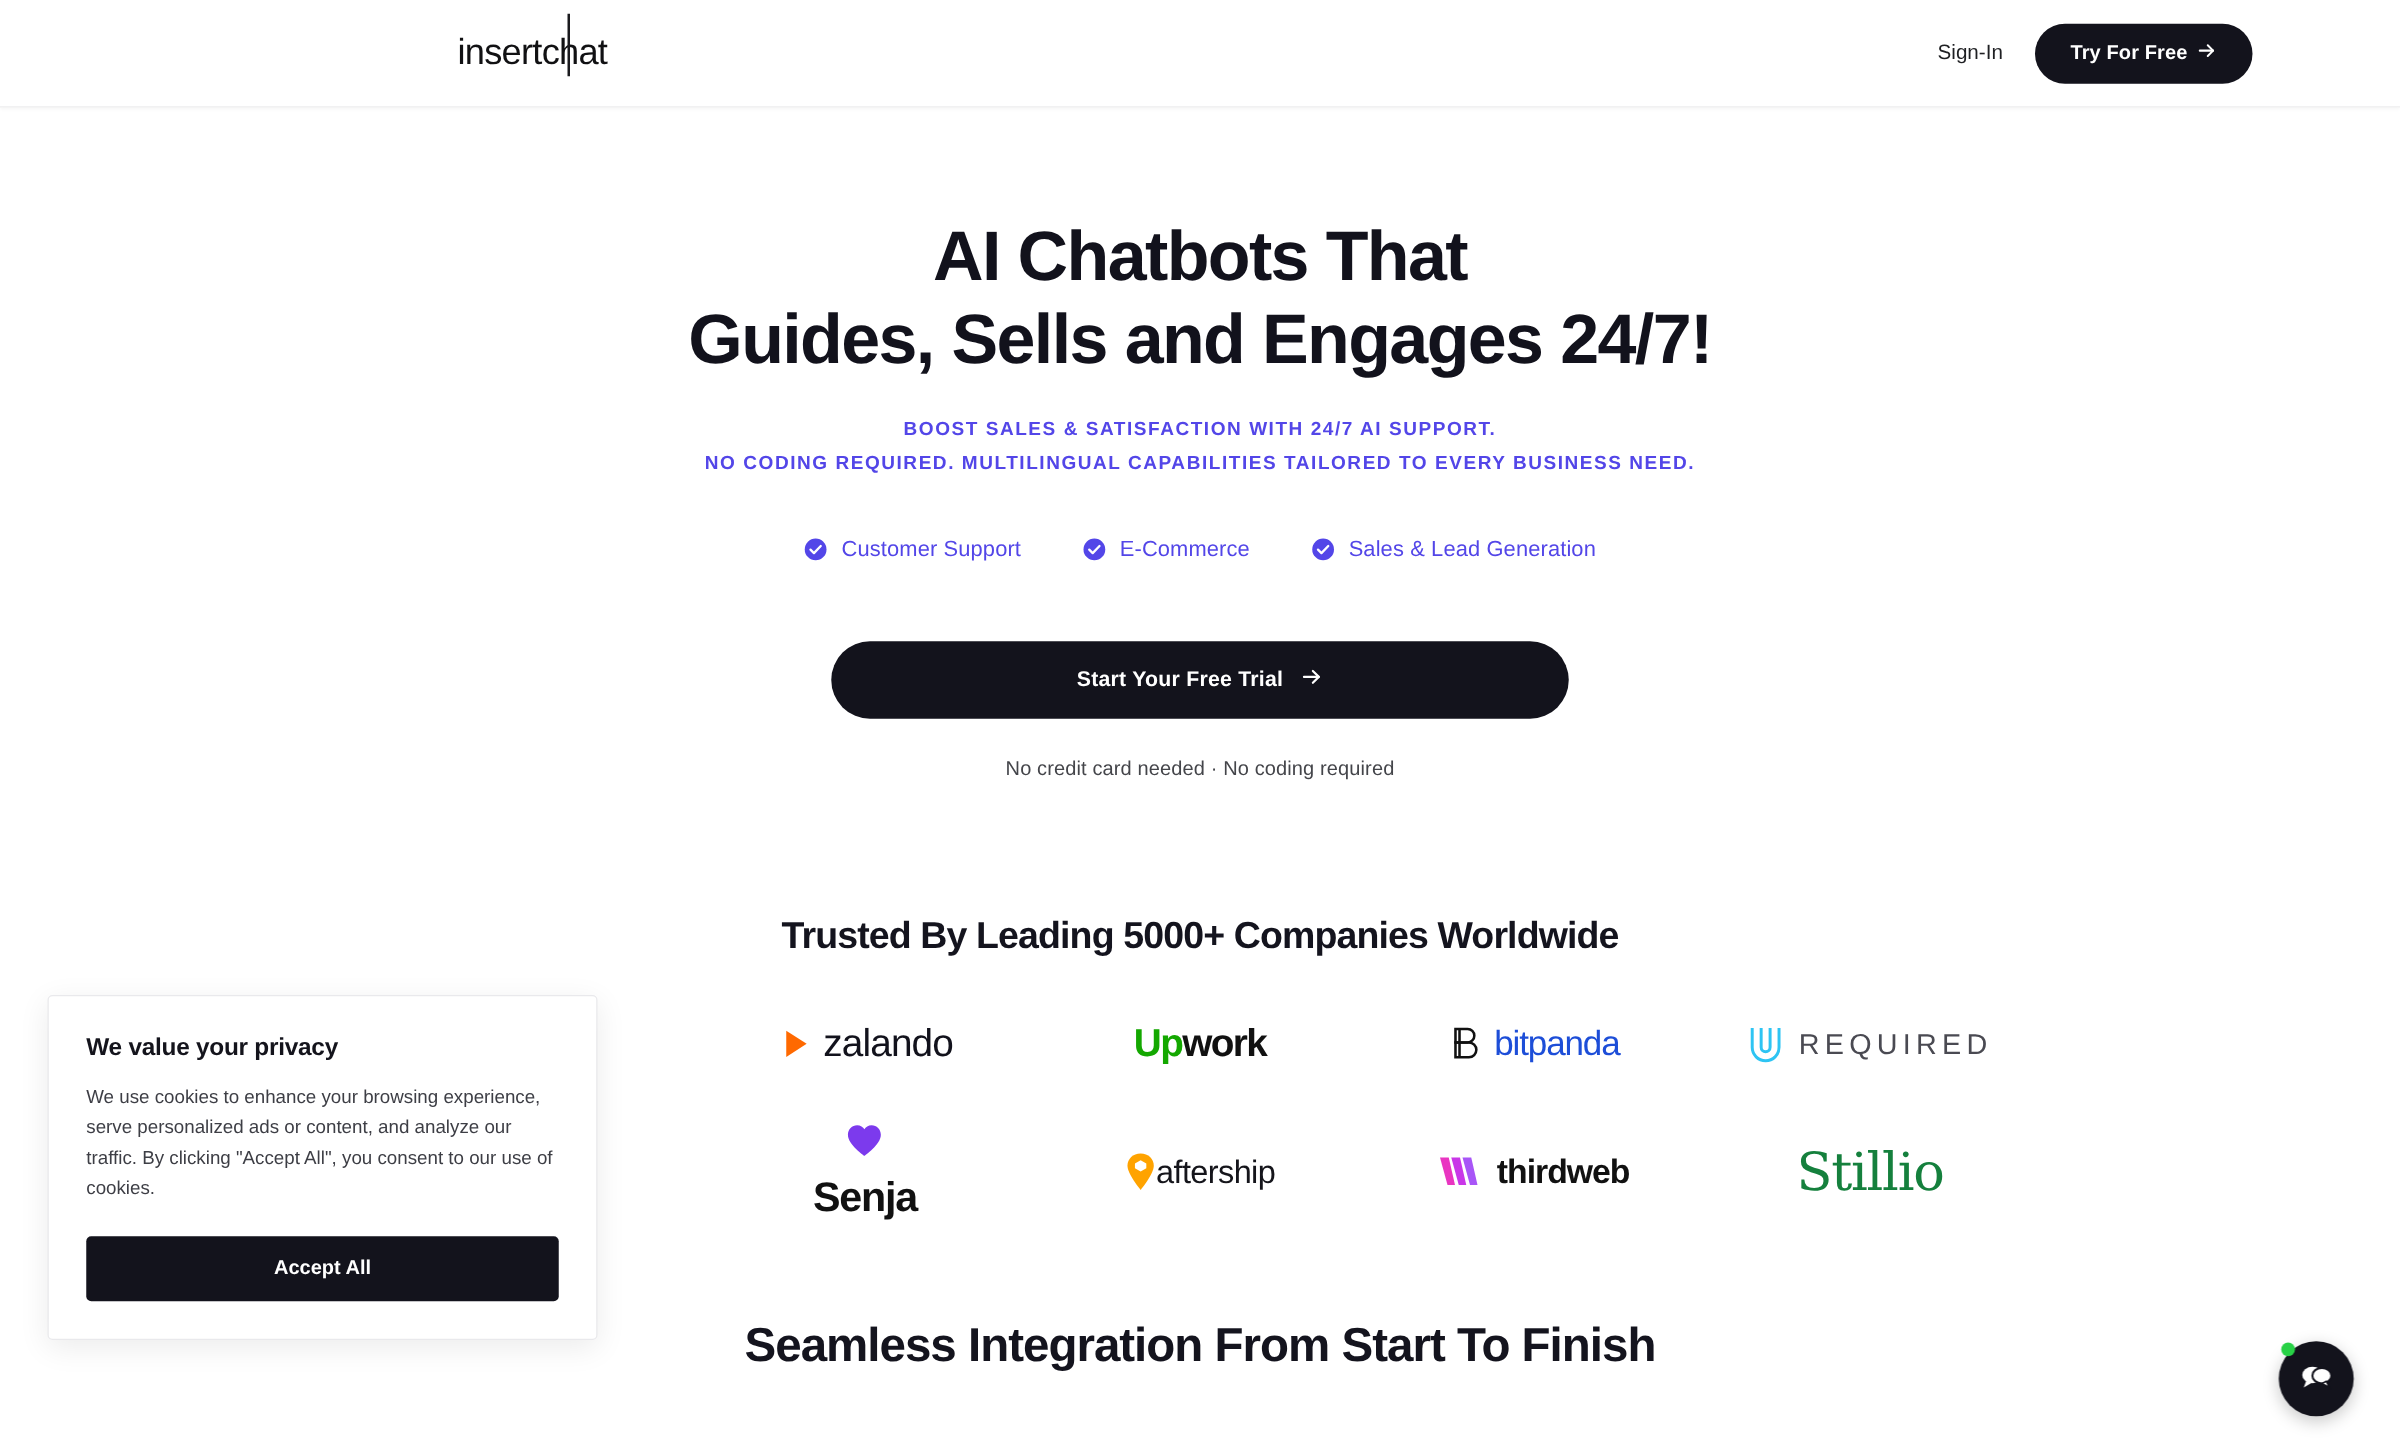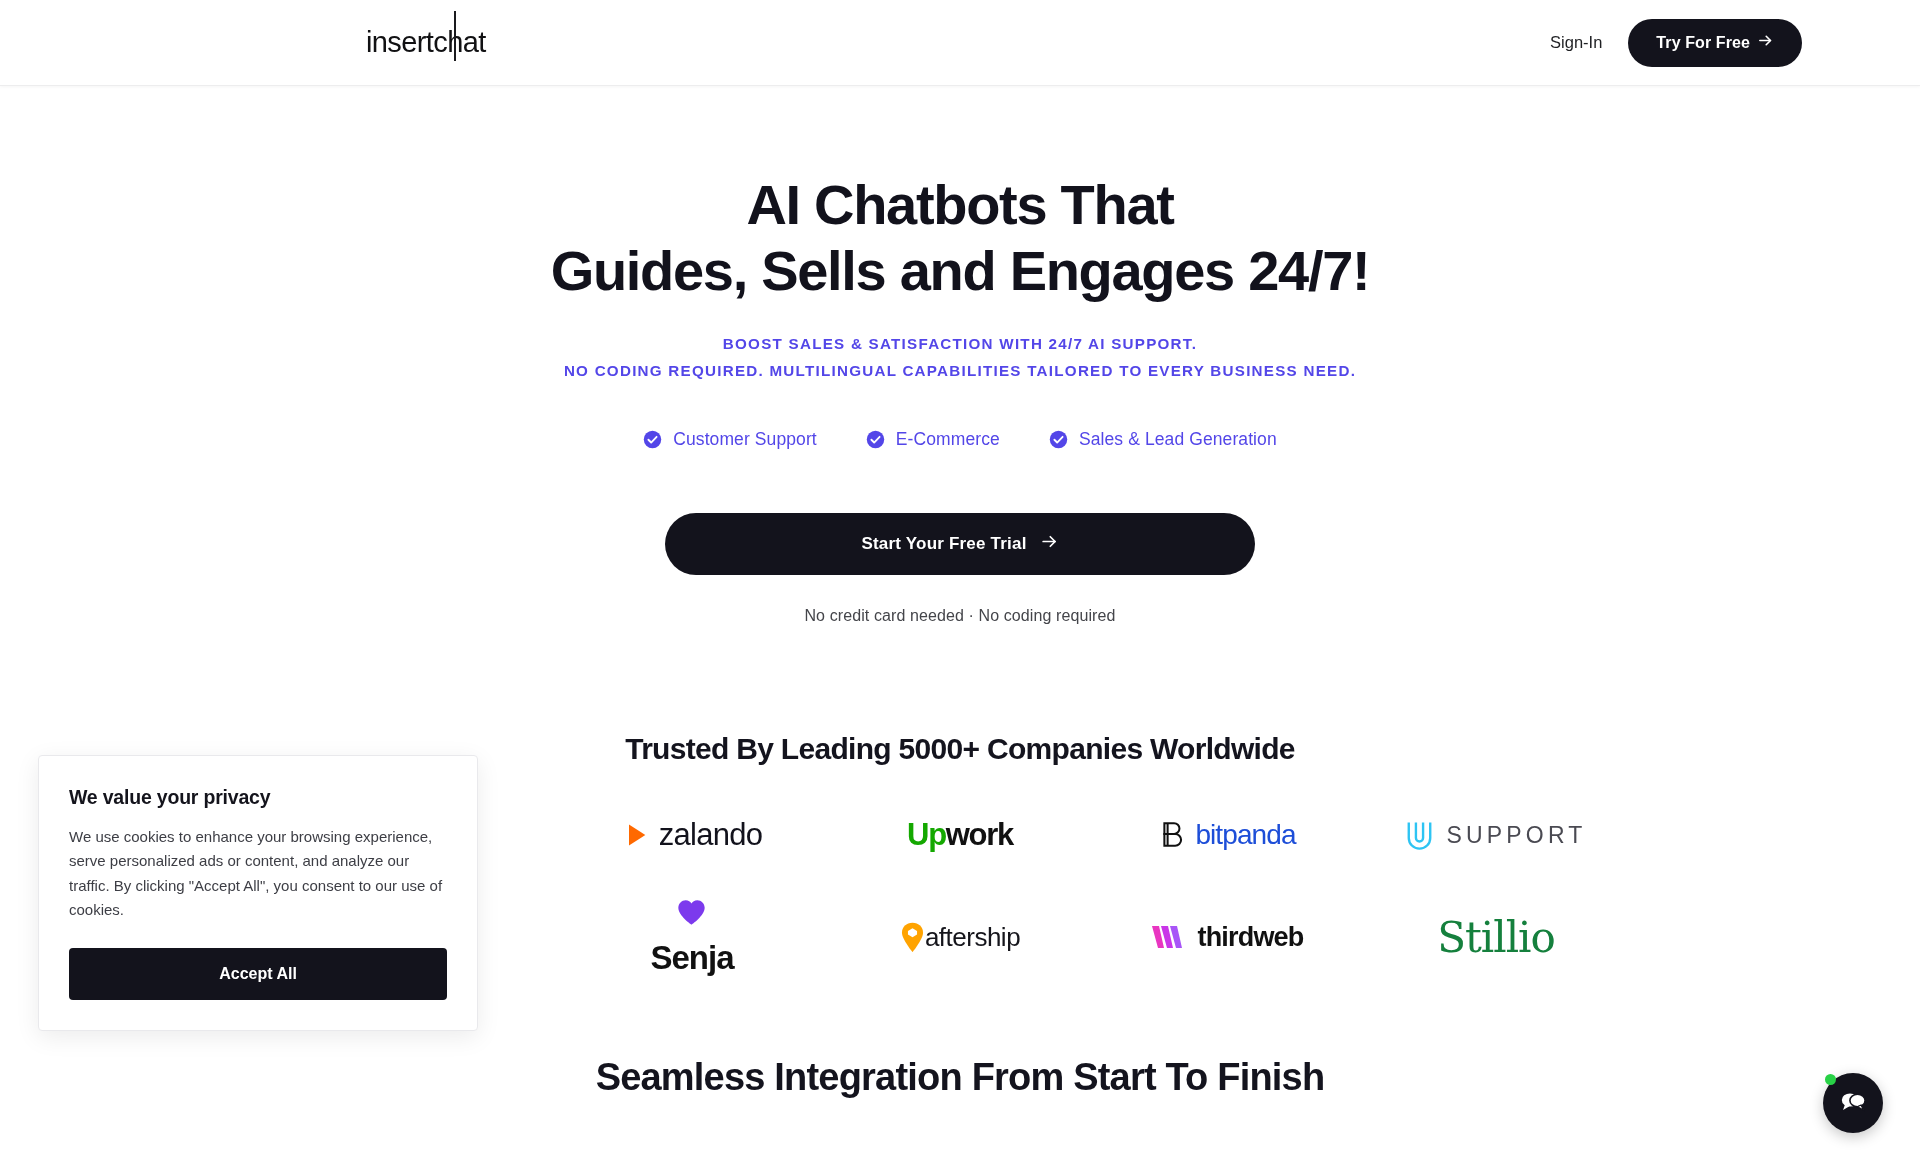--- a/index.html
+++ b/index.html
@@ -225,21 +225,21 @@
     font-size: 38px;
     font-weight: 700;
     letter-spacing: -0.8px;
     color: #14141e;
   }
 
   
   .cookie {
     position: fixed;
     left: 38px;
-    top: 755px;
+    top: 796px;
     width: 440px;
     background: #ffffff;
     border: 1px solid #e9e9ec;
     border-radius: 4px;
     box-shadow: 0 6px 24px rgba(0,0,0,0.08);
     padding: 30px 30px 30px;
     z-index: 60;
   }
   .cookie-title { font-size: 19.5px; font-weight: 700; color: #14141c; letter-spacing: -0.2px; }
   .cookie-body { margin-top: 16px; font-size: 15px; line-height: 1.62; color: #3d3e45; }
@@ -398,21 +398,21 @@
           <span>bitpanda</span>
         </span>
       </div>
 
       <div class="logo-cell">
         <span class="lg-udacity">
           <svg width="29" height="31" viewBox="0 0 24 26" fill="none" stroke="#2EC4F3" stroke-width="2">
               <path d="M3 2 v13 a9 9 0 0 0 18 0 v-13"></path>
               <path d="M9 2 v13 a3 3 0 0 0 6 0 v-13"></path>
             </svg>
-          <span>SUPPORT</span>
+          <span>REQUIRED</span>
         </span>
       </div>
 
       <div class="logo-cell">
         <span class="lg-rapid"><span>Rapid</span><span class="api">API</span></span>
       </div>
 
       <div class="logo-cell">
         <span class="lg-senja">
           <svg width="33" height="31" viewBox="0 0 24 24">

